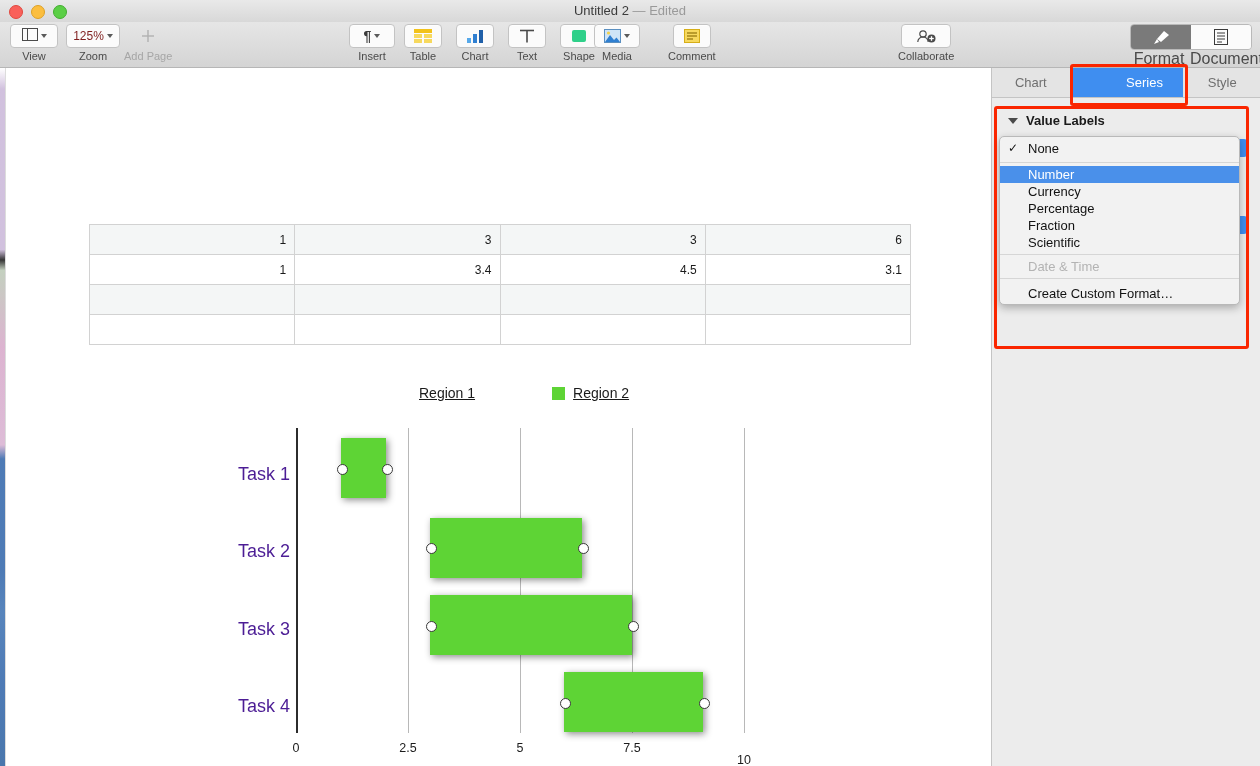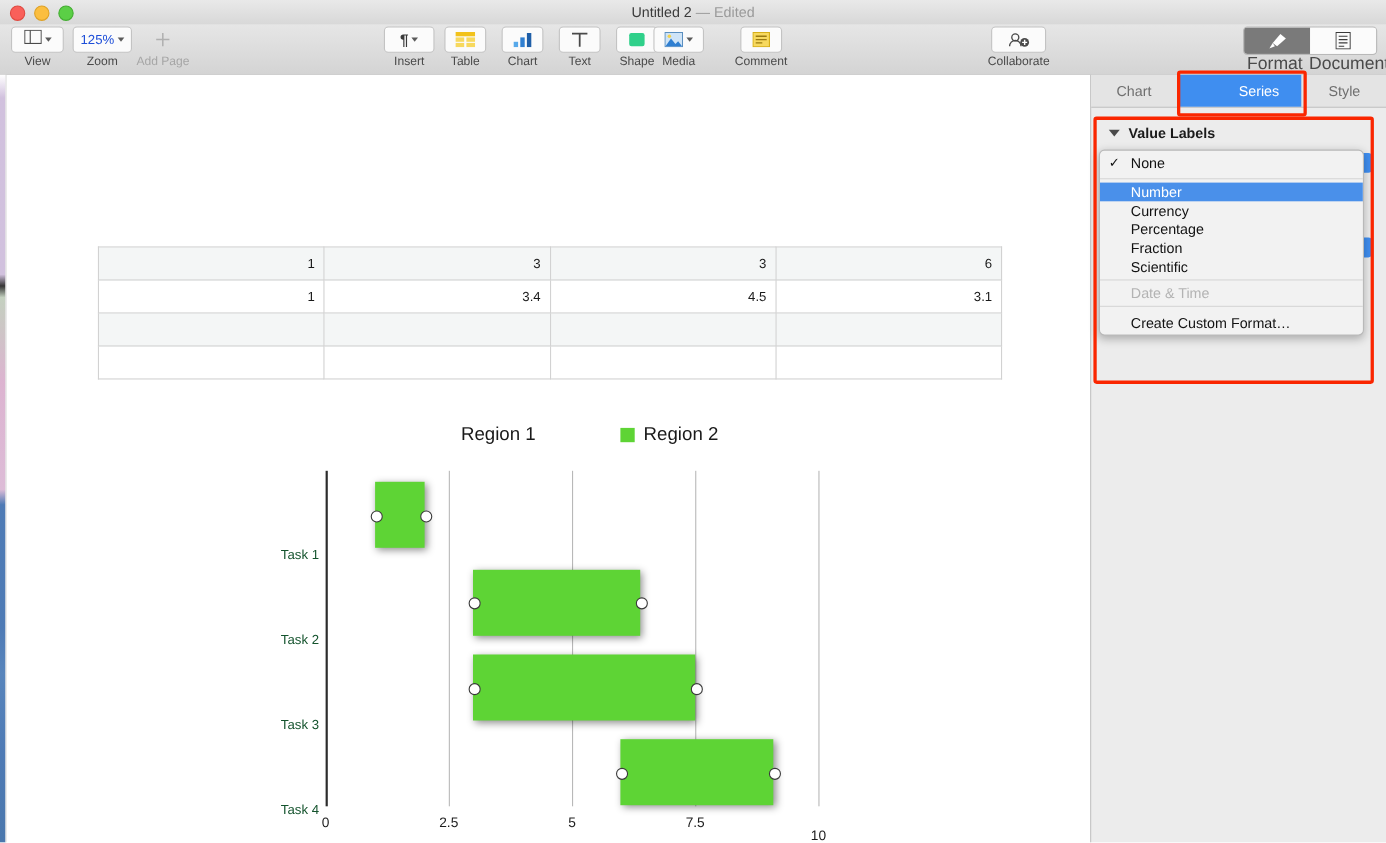--- a/index.html
+++ b/index.html
@@ -93,32 +93,32 @@
   .tbl td{
     border:1px solid #d2d2d2;height:30px;font-size:12px;color:#1a1a1a;
     padding:0 8px;box-sizing:border-box;
   }
   .tbl .hdr{background:#ffffff;text-align:left;font-size:11.5px;}
   .tbl .num{text-align:right;}
   .tbl .alt{background:#f4f6f6;}
 
   
   .legend{position:absolute;left:398px;top:317px;display:flex;align-items:center;}
-  .lg-item{display:flex;align-items:center;font-size:17px;color:#1a1a1a;}
+  .lg-item{display:flex;align-items:center;font-size:14px;color:#1a1a1a;text-decoration:underline;}
   .lg-swatch{width:13px;height:13px;margin-right:8px;}
   .lg-swatch.hidden{background:transparent;}
   .lg-gap{width:77px;}
 
   
   .chart{position:absolute;left:232px;top:355px;width:540px;height:345px;}
   .yaxis{position:absolute;left:64px;top:5px;width:2px;height:305px;background:#2c2c2c;}
   .gridline{position:absolute;top:5px;width:1px;height:305px;background:#b8b8b8;}
   .ytick{
     position:absolute;left:0;width:58px;text-align:right;
-    font-size:12px;color:#14532d;margin-top:33px;
+    font-size:18px;color:#4c1d95;
   }
   .xtick{
     position:absolute;top:318px;width:60px;text-align:center;
     font-size:12.5px;color:#1c1c1c;
   }
   .bar{
     position:absolute;background:#5ed435;
     box-shadow:2px 2px 7px rgba(0,0,0,.45);
   }
   .handle{
@@ -203,21 +203,21 @@
             <line x1="5.5" y1="0.5" x2="5.5" y2="12.5" stroke="#4a4a4a"></line>
           </svg>
         </span>
         <span class="chev"></span>
       </div>
       <div class="tblabel">View</div>
     </div>
 
     <div class="tbitem" style="left:66px;">
       <div class="tbbtn" style="width:54px;">
-        <span style="font-size:12px;color:#1d4ed8;">125%</span>
+        <span style="font-size:12px;color:#7f1d1d;">125%</span>
         <span class="chev"></span>
       </div>
       <div class="tblabel">Zoom</div>
     </div>
 
     <div class="tbitem" style="left:124px;">
       <div class="tbbtn plain" style="width:42px;">
         <svg width="16" height="16" viewBox="0 0 16 16">
           <line x1="8" y1="2" x2="8" y2="14" stroke="#b0b0b0" stroke-width="1.4"></line>
           <line x1="2" y1="8" x2="14" y2="8" stroke="#b0b0b0" stroke-width="1.4"></line>

